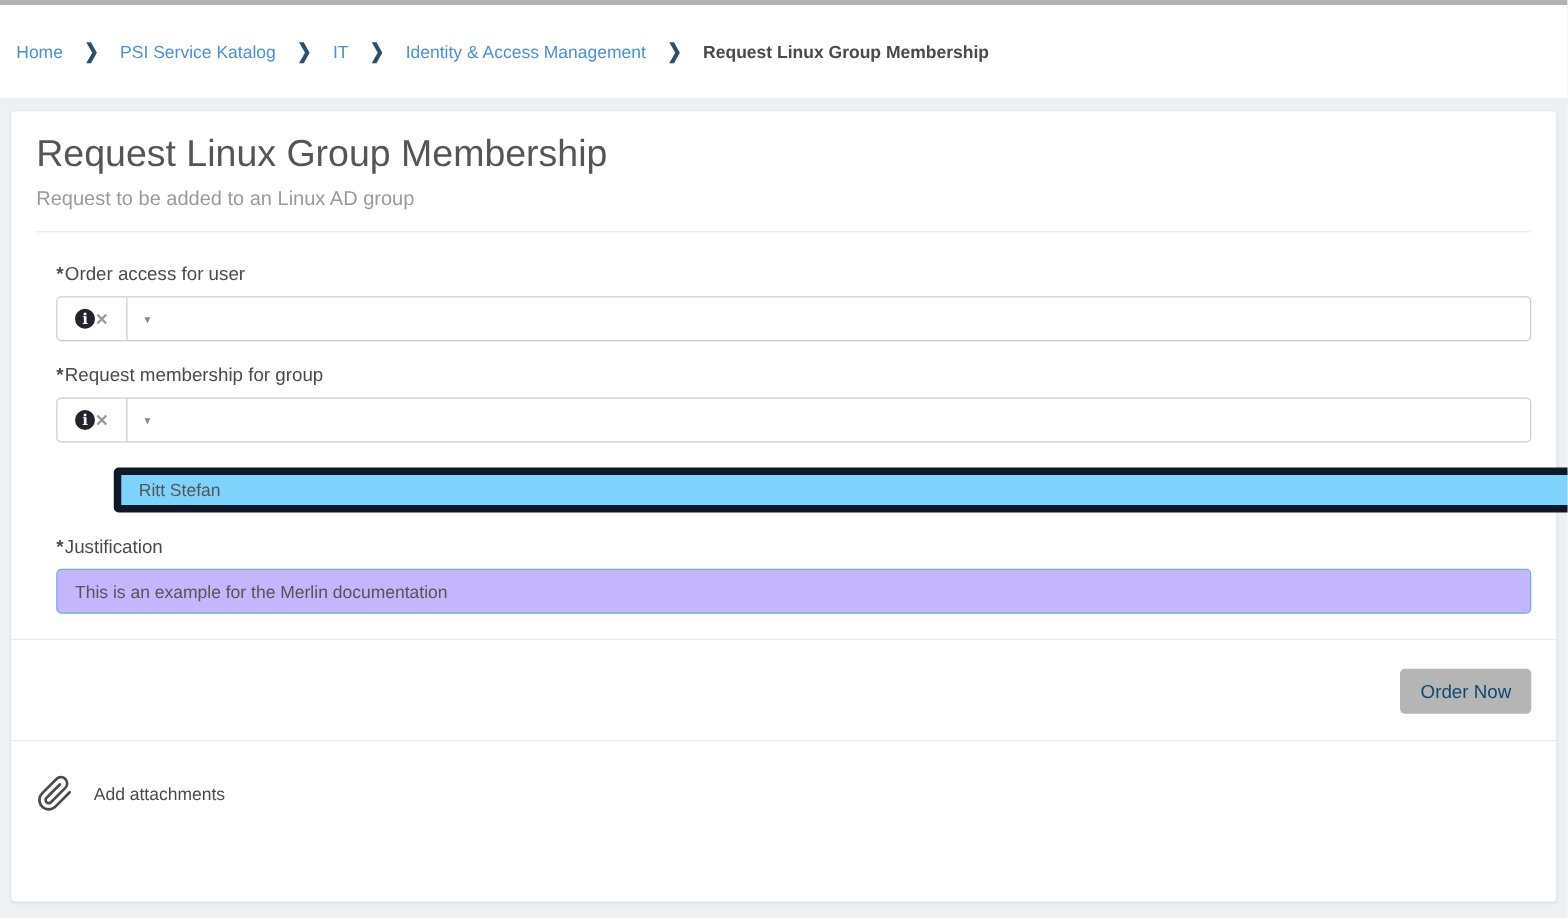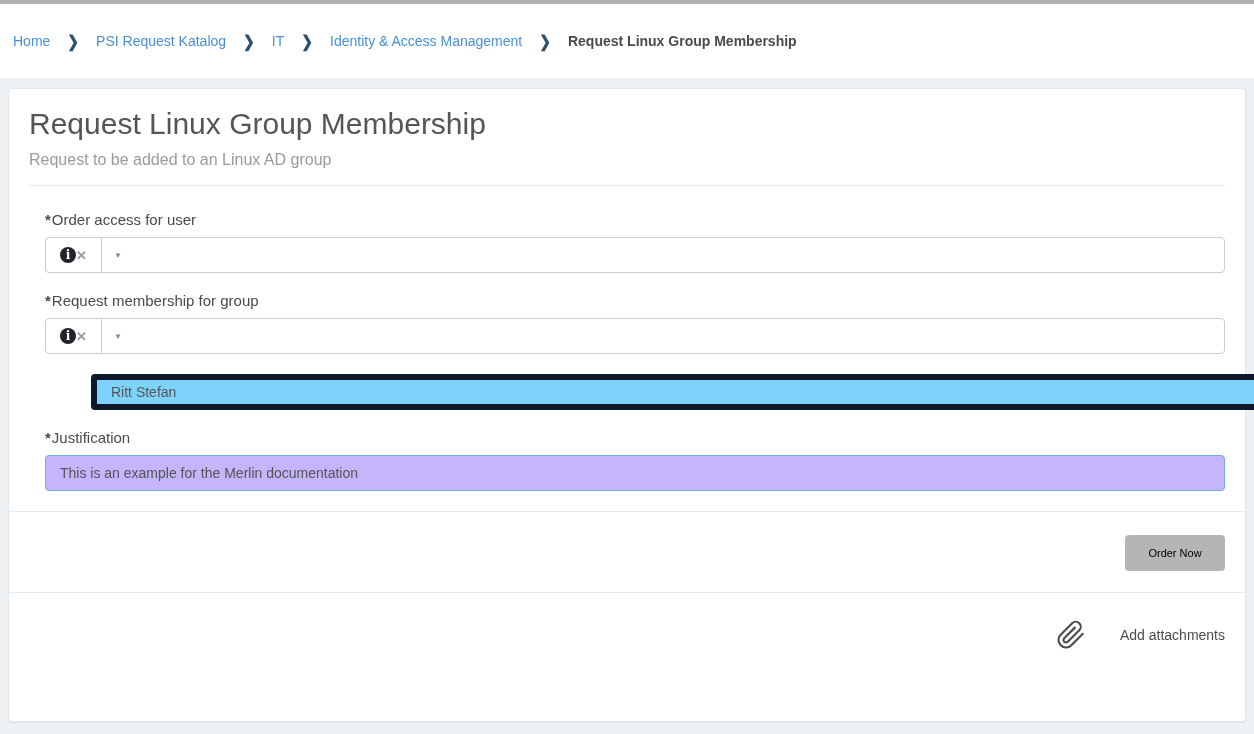--- a/index.html
+++ b/index.html
@@ -80,42 +80,42 @@
   }
   .input-disabled { background: #7dd3fc; border: 6px solid #0f172a; margin-left: 46px; }
   .input-focused  { background: #c4b5fd; border: 1px solid #6cb0e2; }
 
   
   .order-section {
     padding: 23px 20px 21px 20px;
     display: flex; justify-content: flex-end;
   }
   .order-btn {
-    background: #b5b5b5; color: #000000; border: none;
-    font-size: 11px; font-family: "Liberation Sans", sans-serif;
+    background: #b5b5b5; color: #0c4a6e; border: none;
+    font-size: 15px; font-family: "Liberation Sans", sans-serif;
     padding: 0 16px; height: 36px; min-width: 100px;
     border-radius: 4px; cursor: not-allowed;
   }
   .attach-section {
     padding: 27px 20px 0 20px;
-    display: flex; justify-content: flex-end; align-items: center; gap: 18px;
+    display: flex; justify-content: flex-start; align-items: center;
   }
   .paperclip { width: 30px; height: 30px; margin-right: 16px; cursor: pointer; }
   .attach-label { font-size: 14px; color: #4a4a4a; cursor: pointer; }
 </style>
 </head>
 <body>
 
 <div class="top-strip"></div>
 
 <div class="breadcrumb-bar">
   <nav class="breadcrumb">
     <a class="crumb-link">Home</a>
     <span class="crumb-sep">❯</span>
-    <a class="crumb-link">PSI Request Katalog</a>
+    <a class="crumb-link">PSI Service Katalog</a>
     <span class="crumb-sep">❯</span>
     <a class="crumb-link">IT</a>
     <span class="crumb-sep">❯</span>
     <a class="crumb-link">Identity &amp; Access Management</a>
     <span class="crumb-sep">❯</span>
     <span class="crumb-current">Request Linux Group Membership</span>
   </nav>
 </div>
 
 <div class="card">

